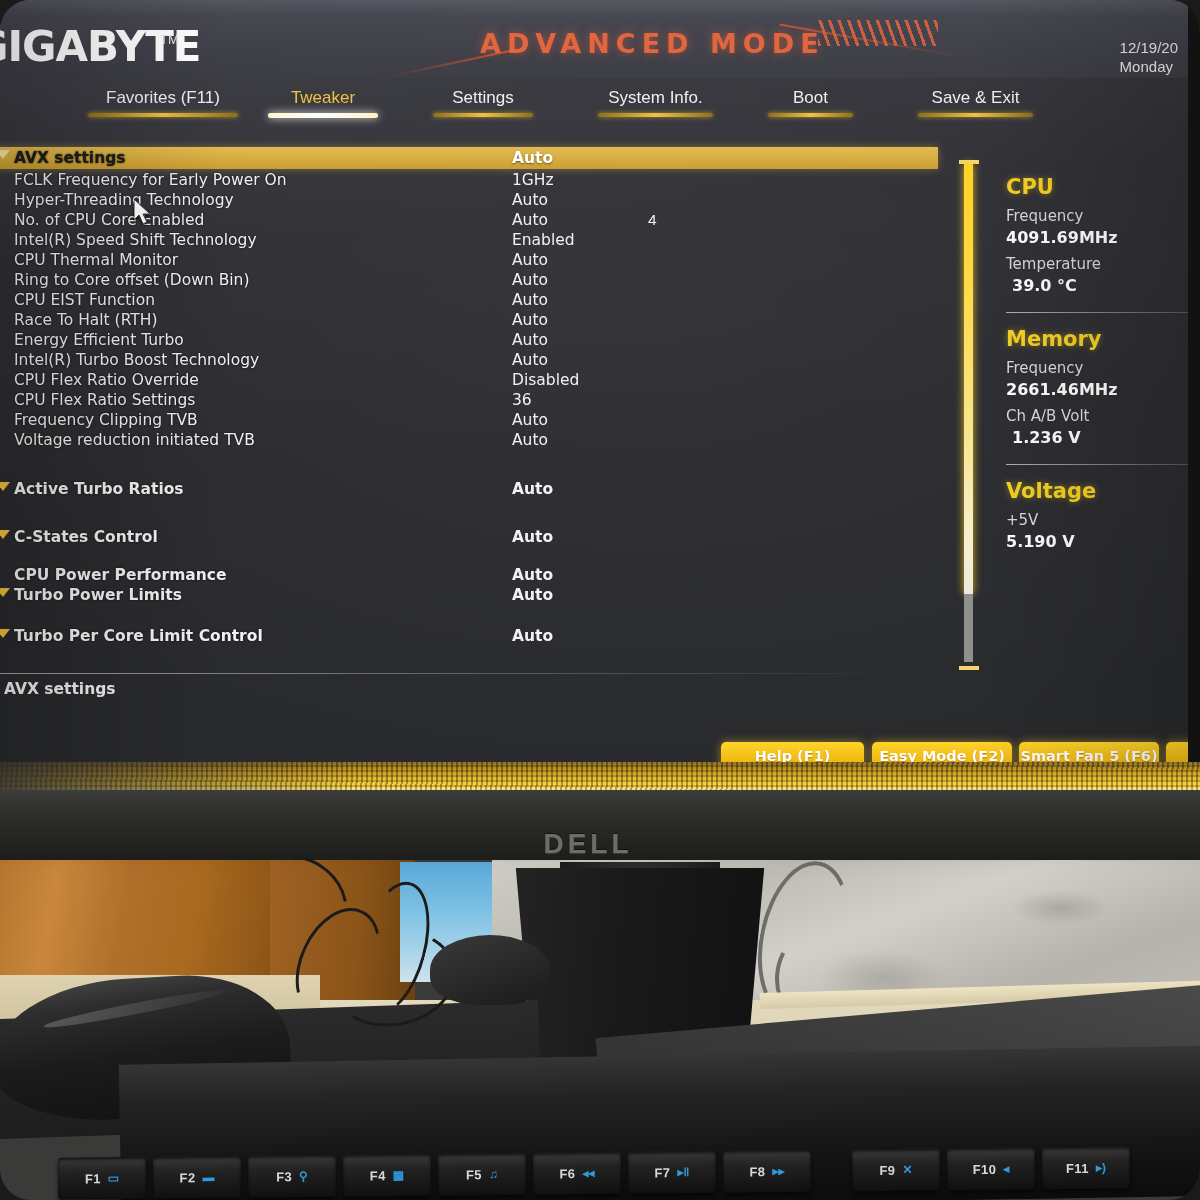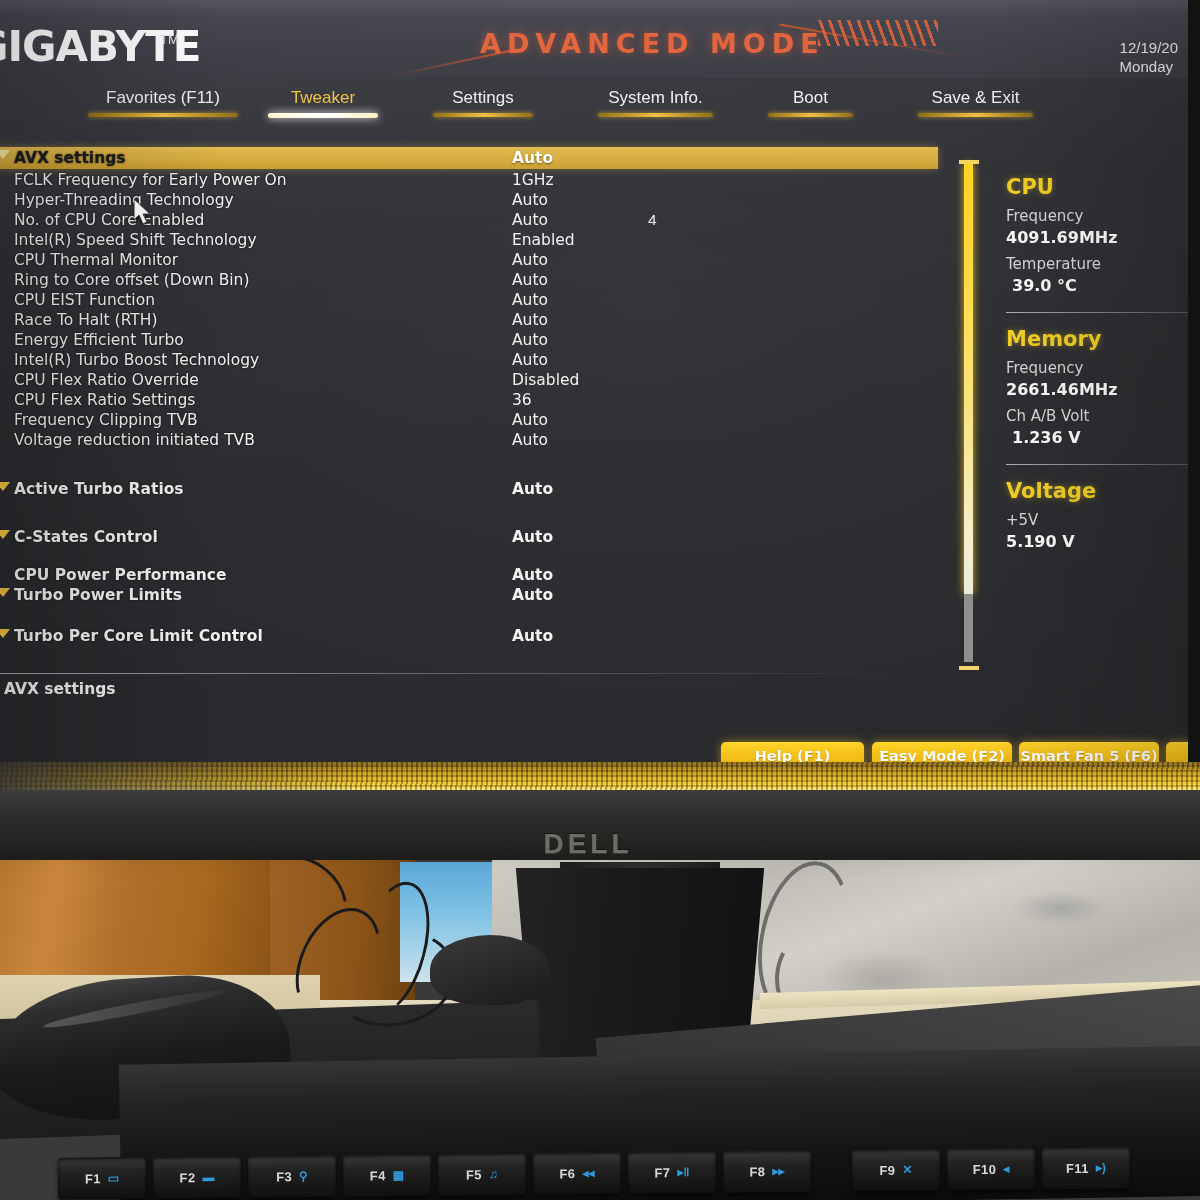--- a/index.html
+++ b/index.html
@@ -1,17 +1,17 @@
 <!DOCTYPE html>
 <html><head>
 <meta charset="utf-8">
 <style>
   html,body{margin:0;padding:0;background:#1a1a1a;}
   body{width:1200px;height:1200px;overflow:hidden;font-family:"Liberation Sans",sans-serif;}
-  .scene{position:relative;width:1200px;height:1200px;overflow:hidden;background:#3a3a38;}
+  .scene{position:relative;width:1200px;height:1200px;overflow:hidden;background:#3a3a38;border-radius:31px;}
 
   
   .wall-wood{position:absolute;left:0;top:860px;width:300px;height:180px;
     background:linear-gradient(100deg,#b5762f 0%,#c9873c 18%,#b06f2b 40%,#a9691f 62%,#8e5617 85%,#6d4312 100%);}
   .wall-wood2{position:absolute;left:270px;top:860px;width:145px;height:150px;
     background:linear-gradient(95deg,#a06224 0%,#8b5418 60%,#6c4110 100%);}
   .blue-bin{position:absolute;left:400px;top:862px;width:100px;height:120px;
     background:linear-gradient(180deg,#5ba8d8 0%,#7cc0e4 40%,#a9d4e9 75%,#cfe2ec 100%);}
   .wall-concrete{position:absolute;left:492px;top:858px;width:710px;height:200px;
     background:linear-gradient(160deg,#cfcdc6 0%,#bdbbb4 25%,#d2d0c9 45%,#b4b2ab 70%,#c6c4bd 100%);}

